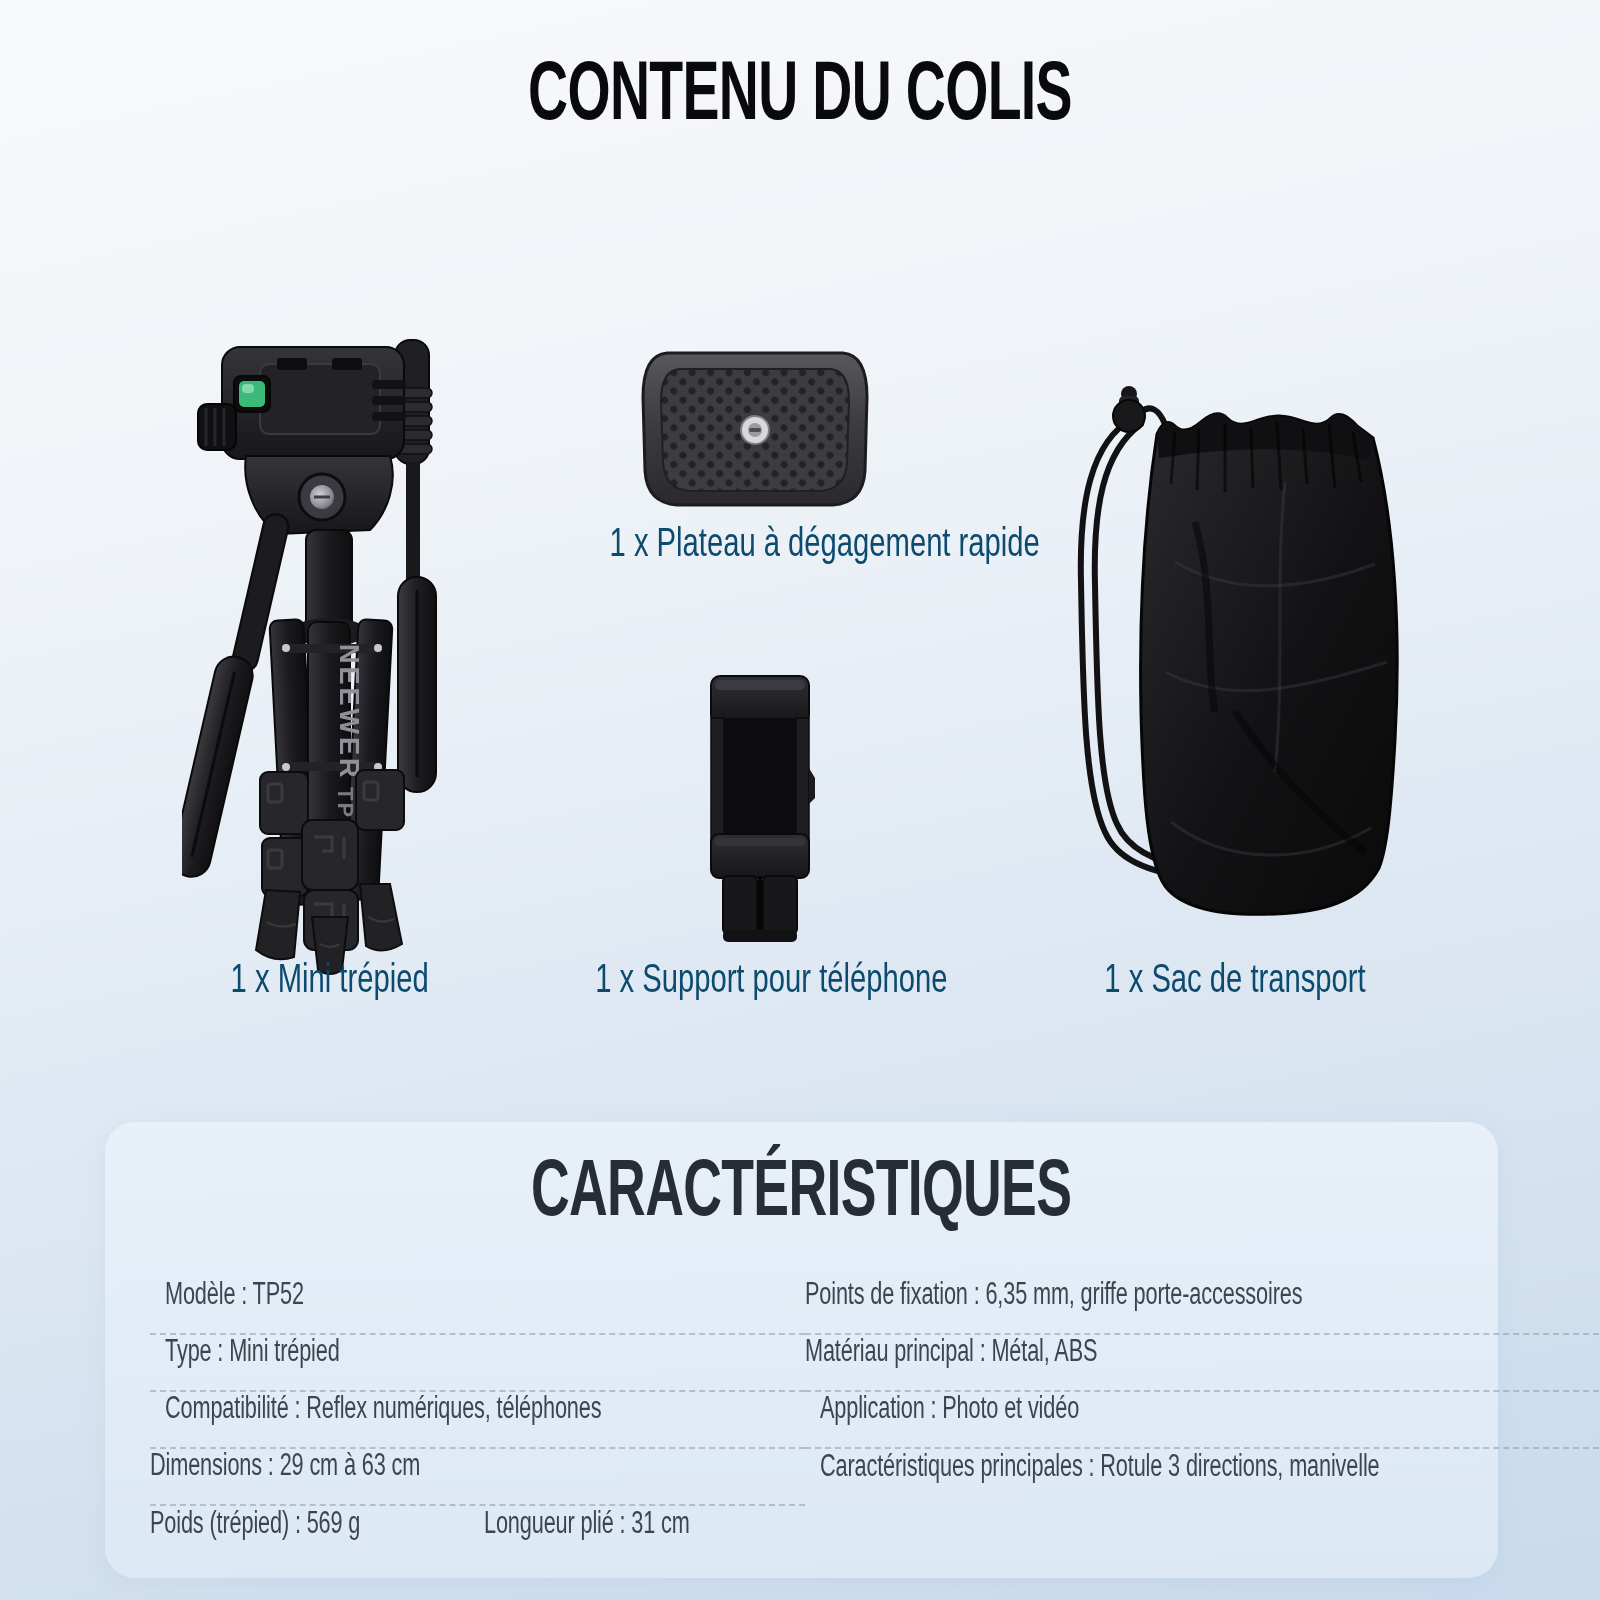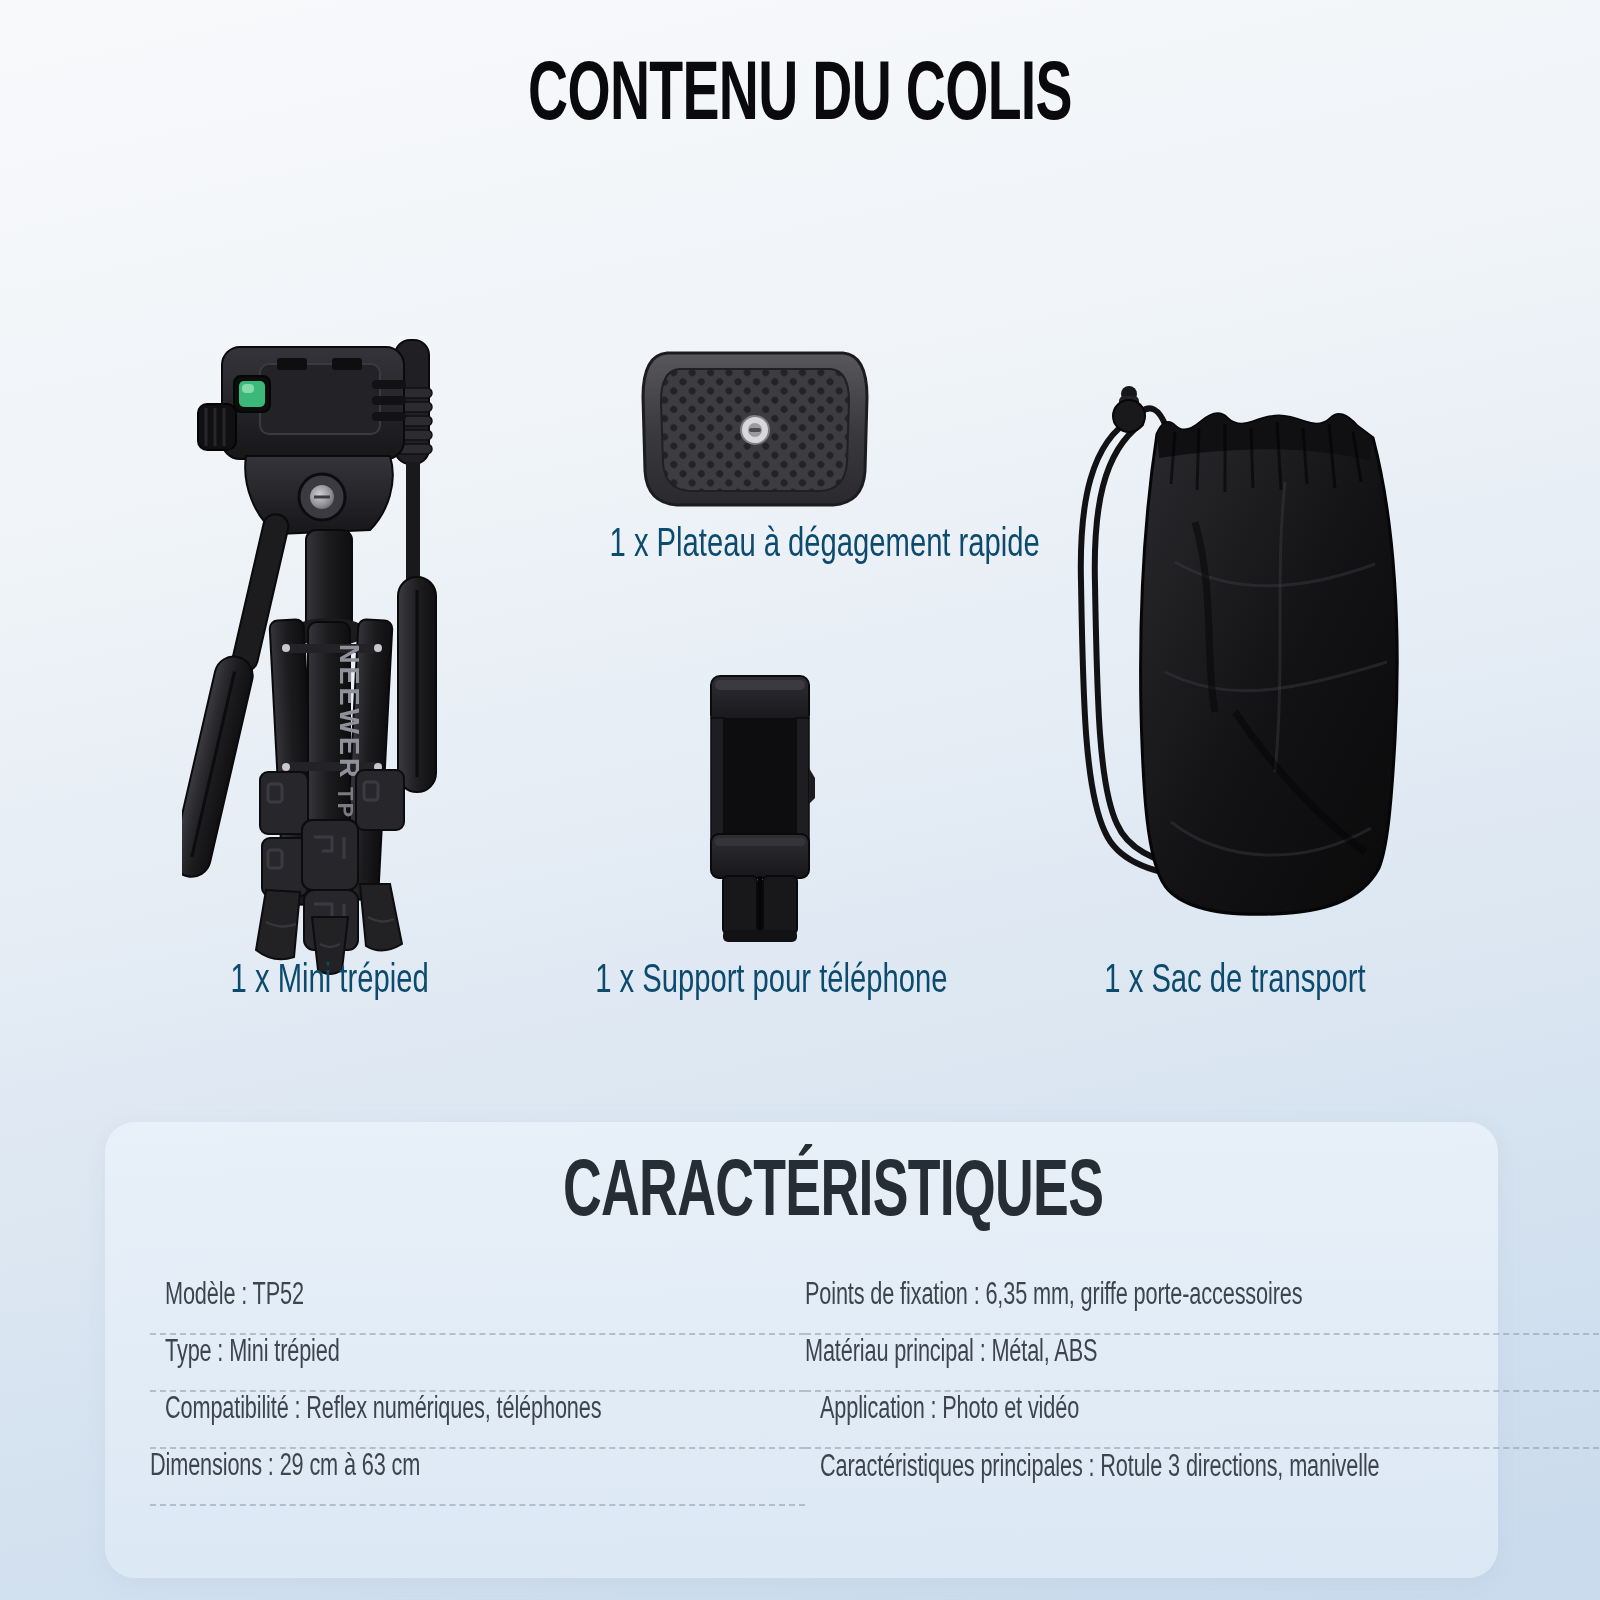--- a/index.html
+++ b/index.html
@@ -10,21 +10,21 @@
   }
   .abs{position:absolute;}
   
   .main-title{
     left:0;top:46px;width:1600px;text-align:center;
     font-weight:bold;font-size:84px;color:#0a0a0c;line-height:1.05;
   }
   .main-title .squeeze{display:inline-block;transform:scaleX(0.66);transform-origin:center;letter-spacing:-1px;white-space:nowrap;}
   .specs-title{
     left:105px;top:1146px;width:1393px;text-align:center;
-    font-weight:bold;font-size:80px;color:#272d35;line-height:1.05;padding-left:32px;
+    font-weight:bold;font-size:80px;color:#272d35;line-height:1.05;
   }
   .specs-title .squeeze{display:inline-block;transform:scaleX(0.67);transform-origin:center;letter-spacing:-1px;white-space:nowrap;}
   
   .item-label{
     text-align:center;font-size:40px;color:#0c4a6e;font-weight:400;
   }
   .item-label .squeeze{display:inline-block;transform:scaleX(0.73);transform-origin:center;letter-spacing:0px;white-space:nowrap;}
   
   .specs-panel{
     left:105px;top:1122px;width:1393px;height:456px;border-radius:30px;
@@ -301,13 +301,17 @@
   <div class="spec-cell l sep">
       <span class="squeeze">Application : Photo et vidéo</span>
     </div>
   <div class="spec-cell sep">
       <span class="squeeze">Dimensions : 29 cm à 63 cm</span>
     </div>
 
   <div class="spec-cell l">
       <span class="squeeze">Caractéristiques principales : Rotule 3 directions, manivelle</span>
     </div>
+  <div class="spec-cell">
+    <span class="squeeze">Poids (trépied) : 569 g</span>
+    <span class="squeeze gap" style="margin-left:34px;">Longueur plié : 31 cm</span>
+  </div>
 </div>
 
 </body></html>

